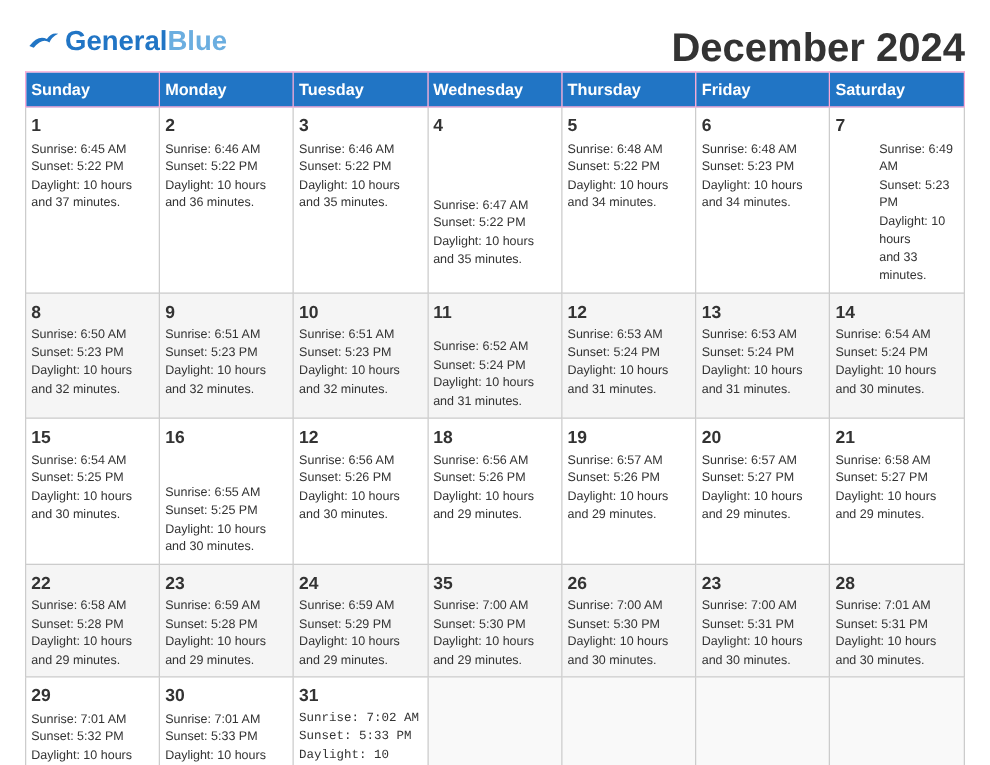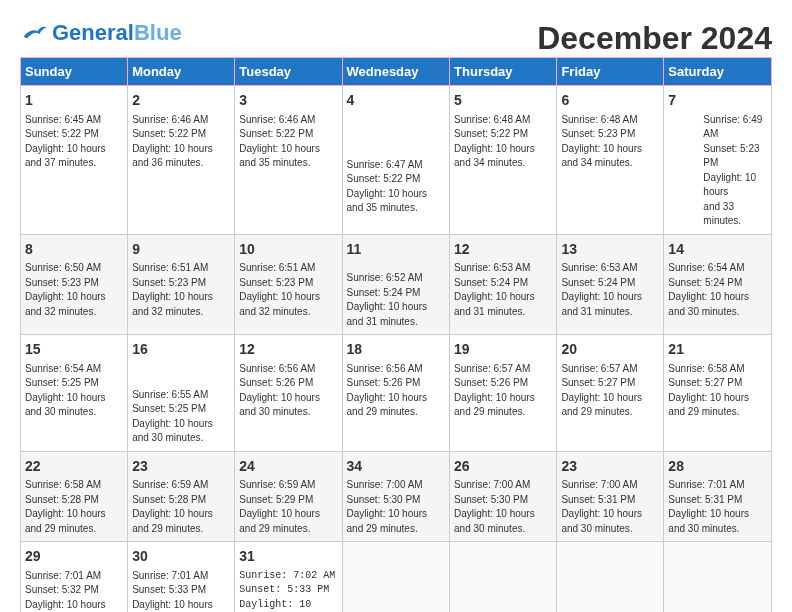--- a/index.html
+++ b/index.html
@@ -282,21 +282,21 @@
 and 29 minutes.</div>
         </td>
         <td>
           <span class="day-num">24</span>
           <div class="day-info" style="white-space: pre-line;">Sunrise: 6:59 AM
 Sunset: 5:29 PM
 Daylight: 10 hours
 and 29 minutes.</div>
         </td>
         <td>
-          <span class="day-num">34</span>
+          <span class="day-num">35</span>
           <div class="day-info" style="white-space: pre-line;">Sunrise: 7:00 AM
 Sunset: 5:30 PM
 Daylight: 10 hours
 and 29 minutes.</div>
         </td>
         <td>
           <span class="day-num">26</span>
           <div class="day-info" style="white-space: pre-line;">Sunrise: 7:00 AM
 Sunset: 5:30 PM
 Daylight: 10 hours

